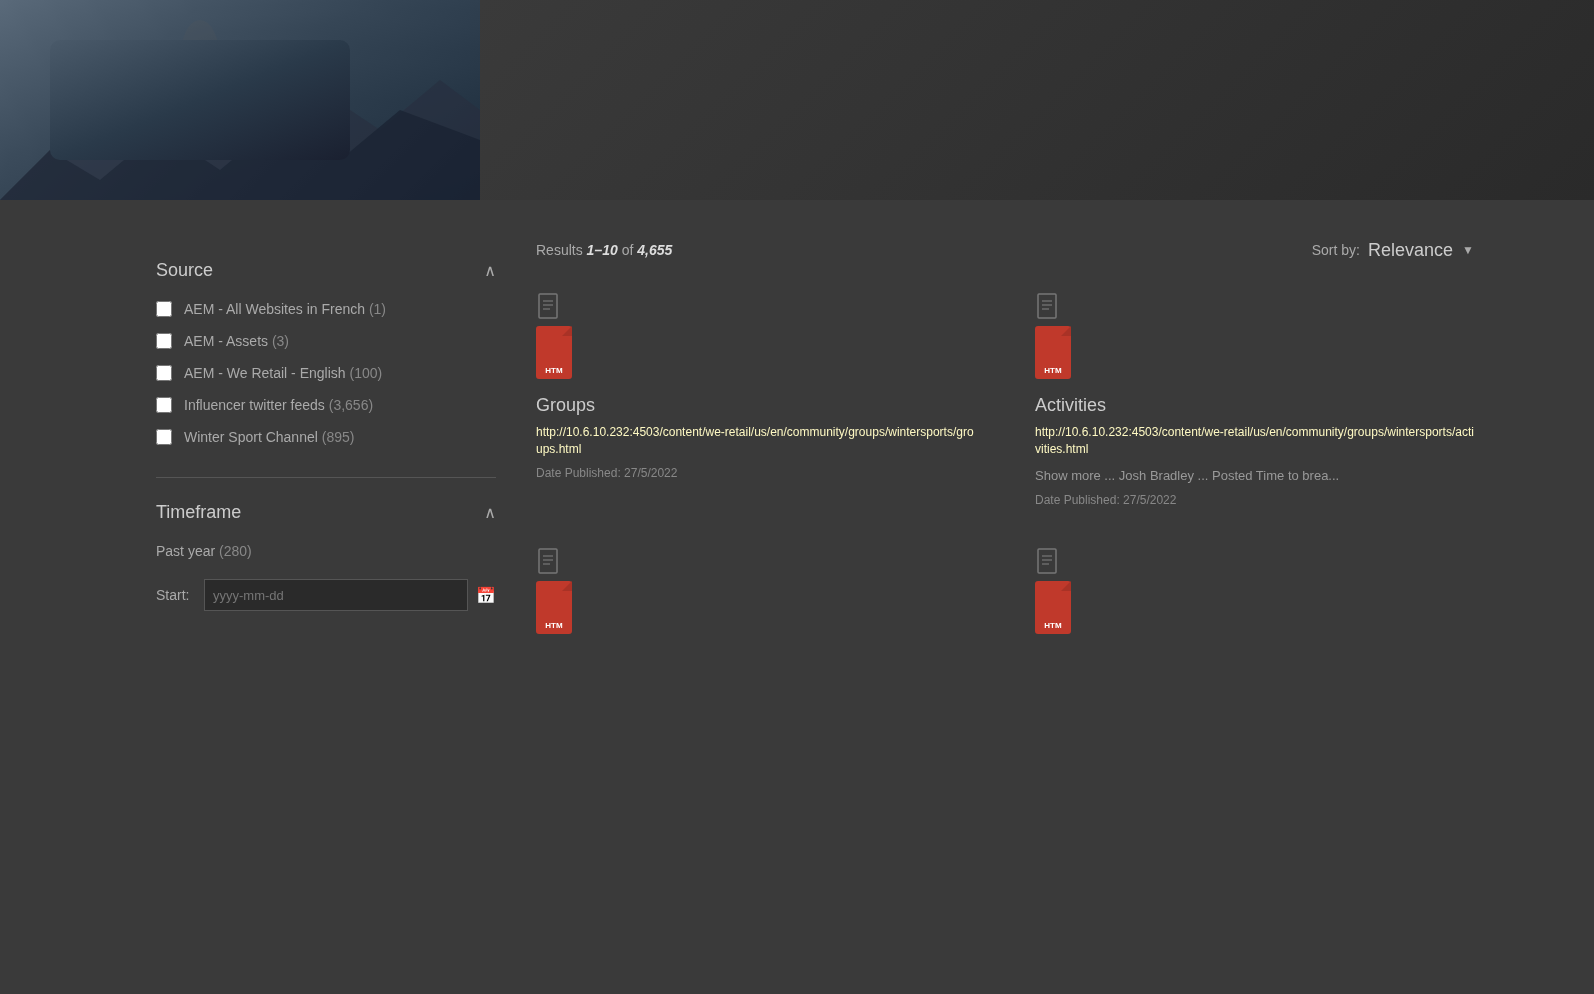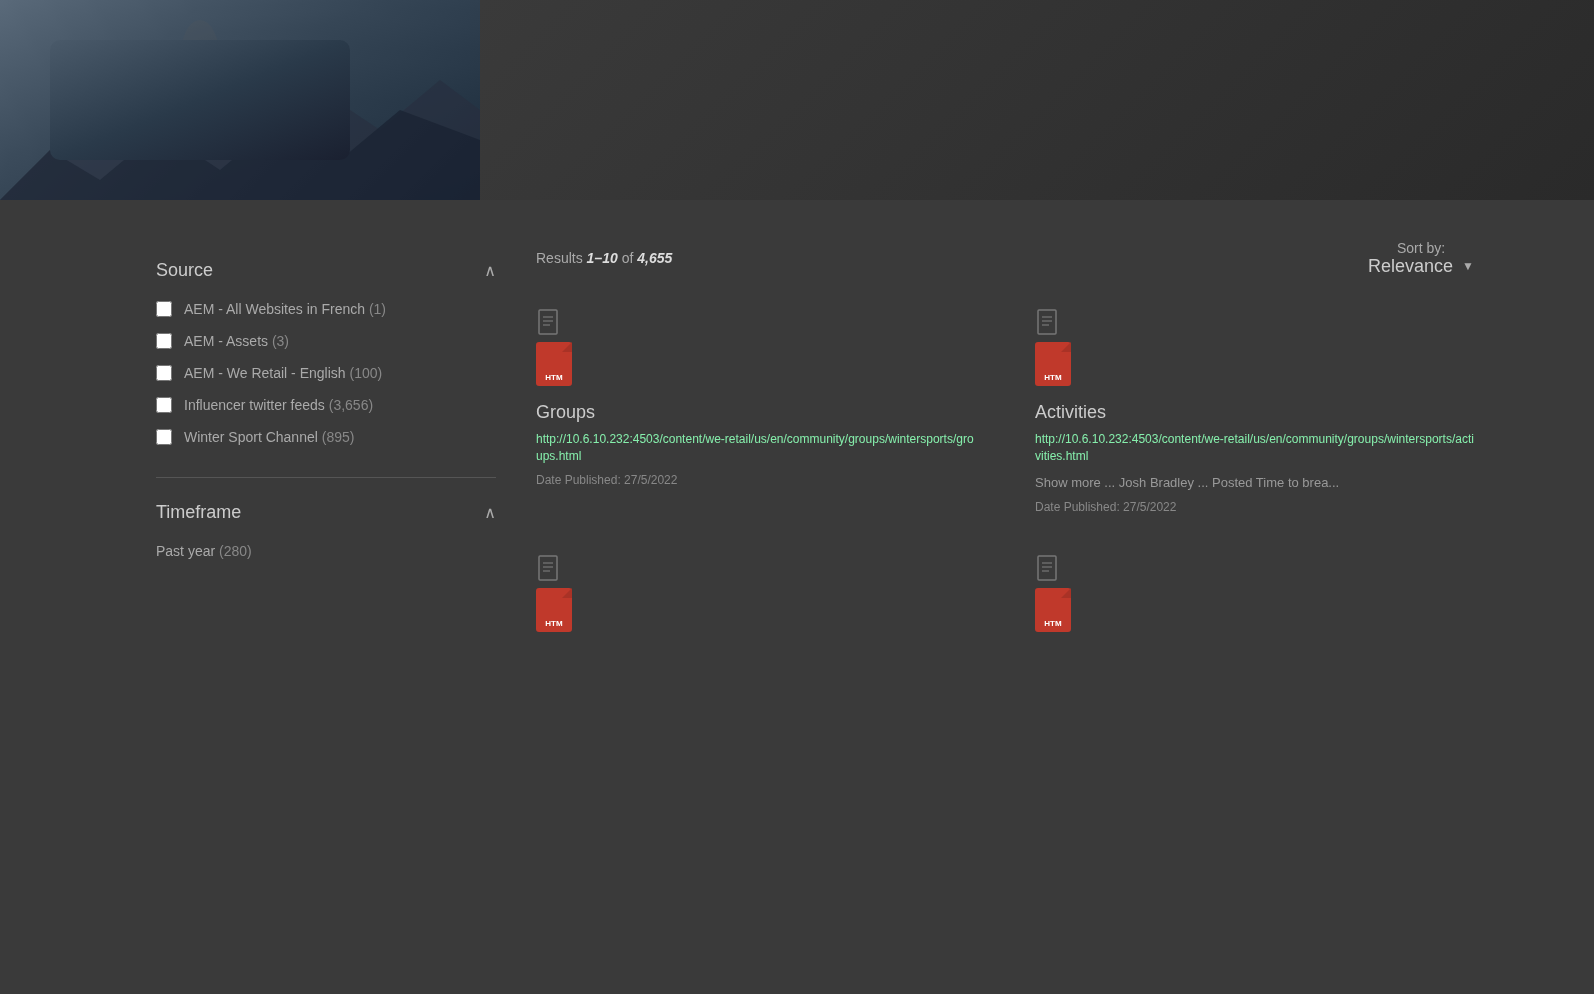--- a/index.html
+++ b/index.html
@@ -121,23 +121,23 @@
       color: #aaa;
       font-size: 14px;
     }
     .results-text strong {
       color: #ddd;
       font-style: italic;
     }
     .sort-container {
       display: flex;
       align-items: center;
+      gap: 8px;
       color: #aaa;
       font-size: 14px;
-      flex-direction: column;
     }
     .sort-select {
       background: transparent;
       border: none;
       color: #ccc;
       font-size: 18px;
       cursor: pointer;
       appearance: none;
       padding-right: 20px;
     }
@@ -169,21 +169,21 @@
 
     .result-card-icon-area {
       display: flex;
       flex-direction: column;
       gap: 6px;
       margin-bottom: 4px;
     }
 
     .doc-icon {
       width: 36px;
-      height: 44px;
+      height: 53px;
       background: #c0392b;
       border-radius: 3px;
       position: relative;
       display: flex;
       align-items: flex-end;
       justify-content: center;
       padding-bottom: 4px;
     }
     .doc-icon::before {
       content: '';
@@ -203,21 +203,21 @@
 
     .result-title {
       font-size: 18px;
       color: #ccc;
       font-weight: normal;
       margin-top: 4px;
     }
 
     .result-url {
       font-size: 12px;
-      color: #86efac;
+      color: #fef9c3;
       word-break: break-all;
       line-height: 1.4;
     }
 
     .result-excerpt {
       font-size: 13px;
       color: #999;
       line-height: 1.5;
     }
 
@@ -423,20 +423,25 @@
       <div class="filter-header">
         <span class="filter-title">Timeframe</span>
         <span class="filter-toggle">∧</span>
       </div>
 
       <div class="past-year-label">
         <span>Past year</span>
         <span class="filter-count">(280)</span>
       </div>
 
+      <div class="date-input-row">
+        <span class="date-label">Start:</span>
+        <input type="text" class="date-input" placeholder="yyyy-mm-dd" style="">
+        <span class="calendar-icon">📅</span>
+      </div>
     </div>
 
   </div>
 
   <div class="content-area">
 
 
     <div class="results-info">
       <div class="results-text">
         <span>Results</span>

